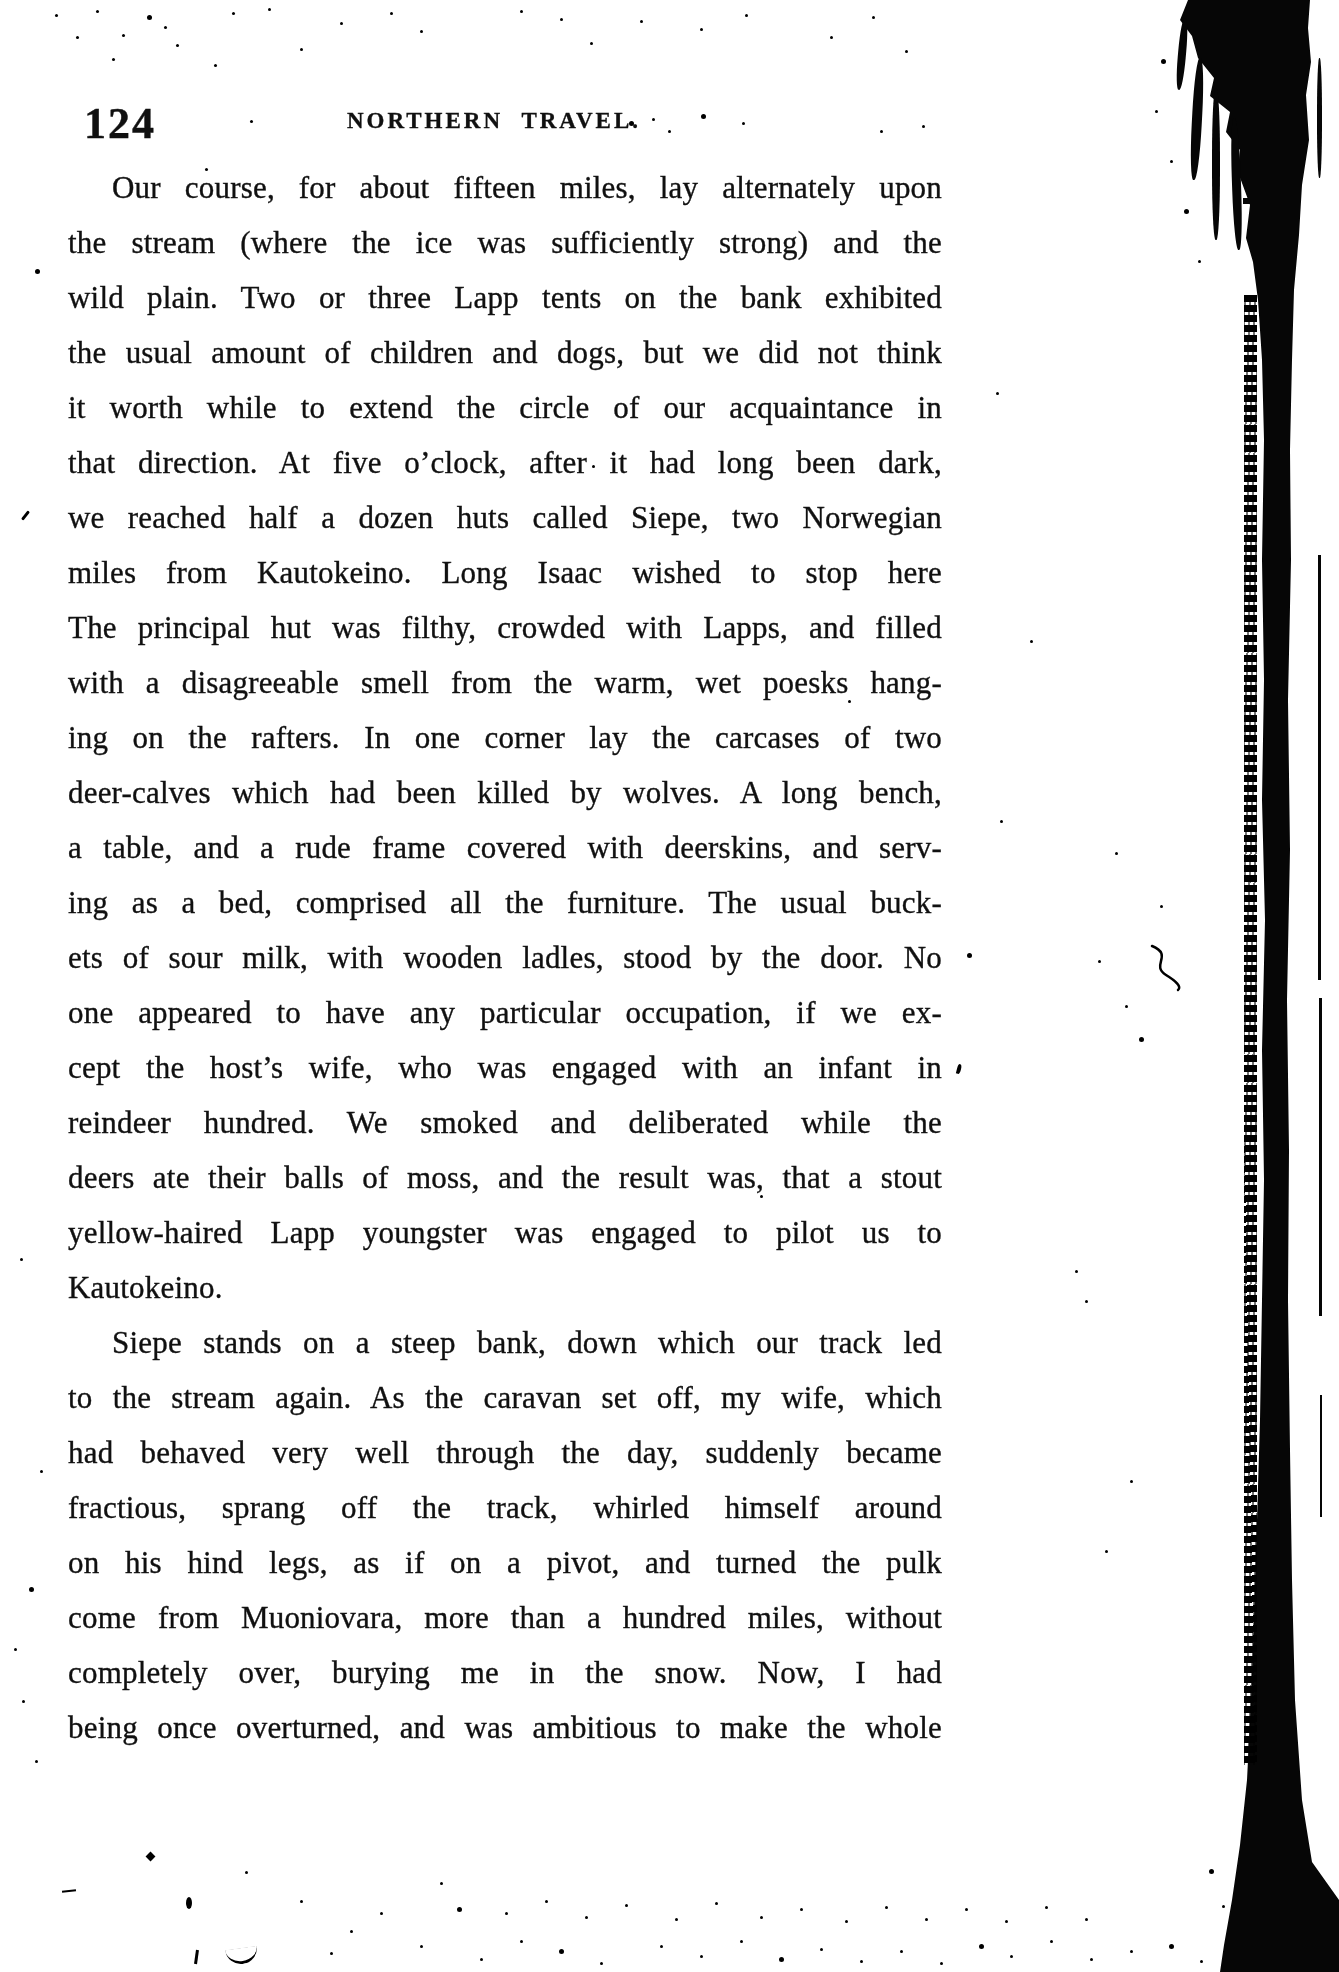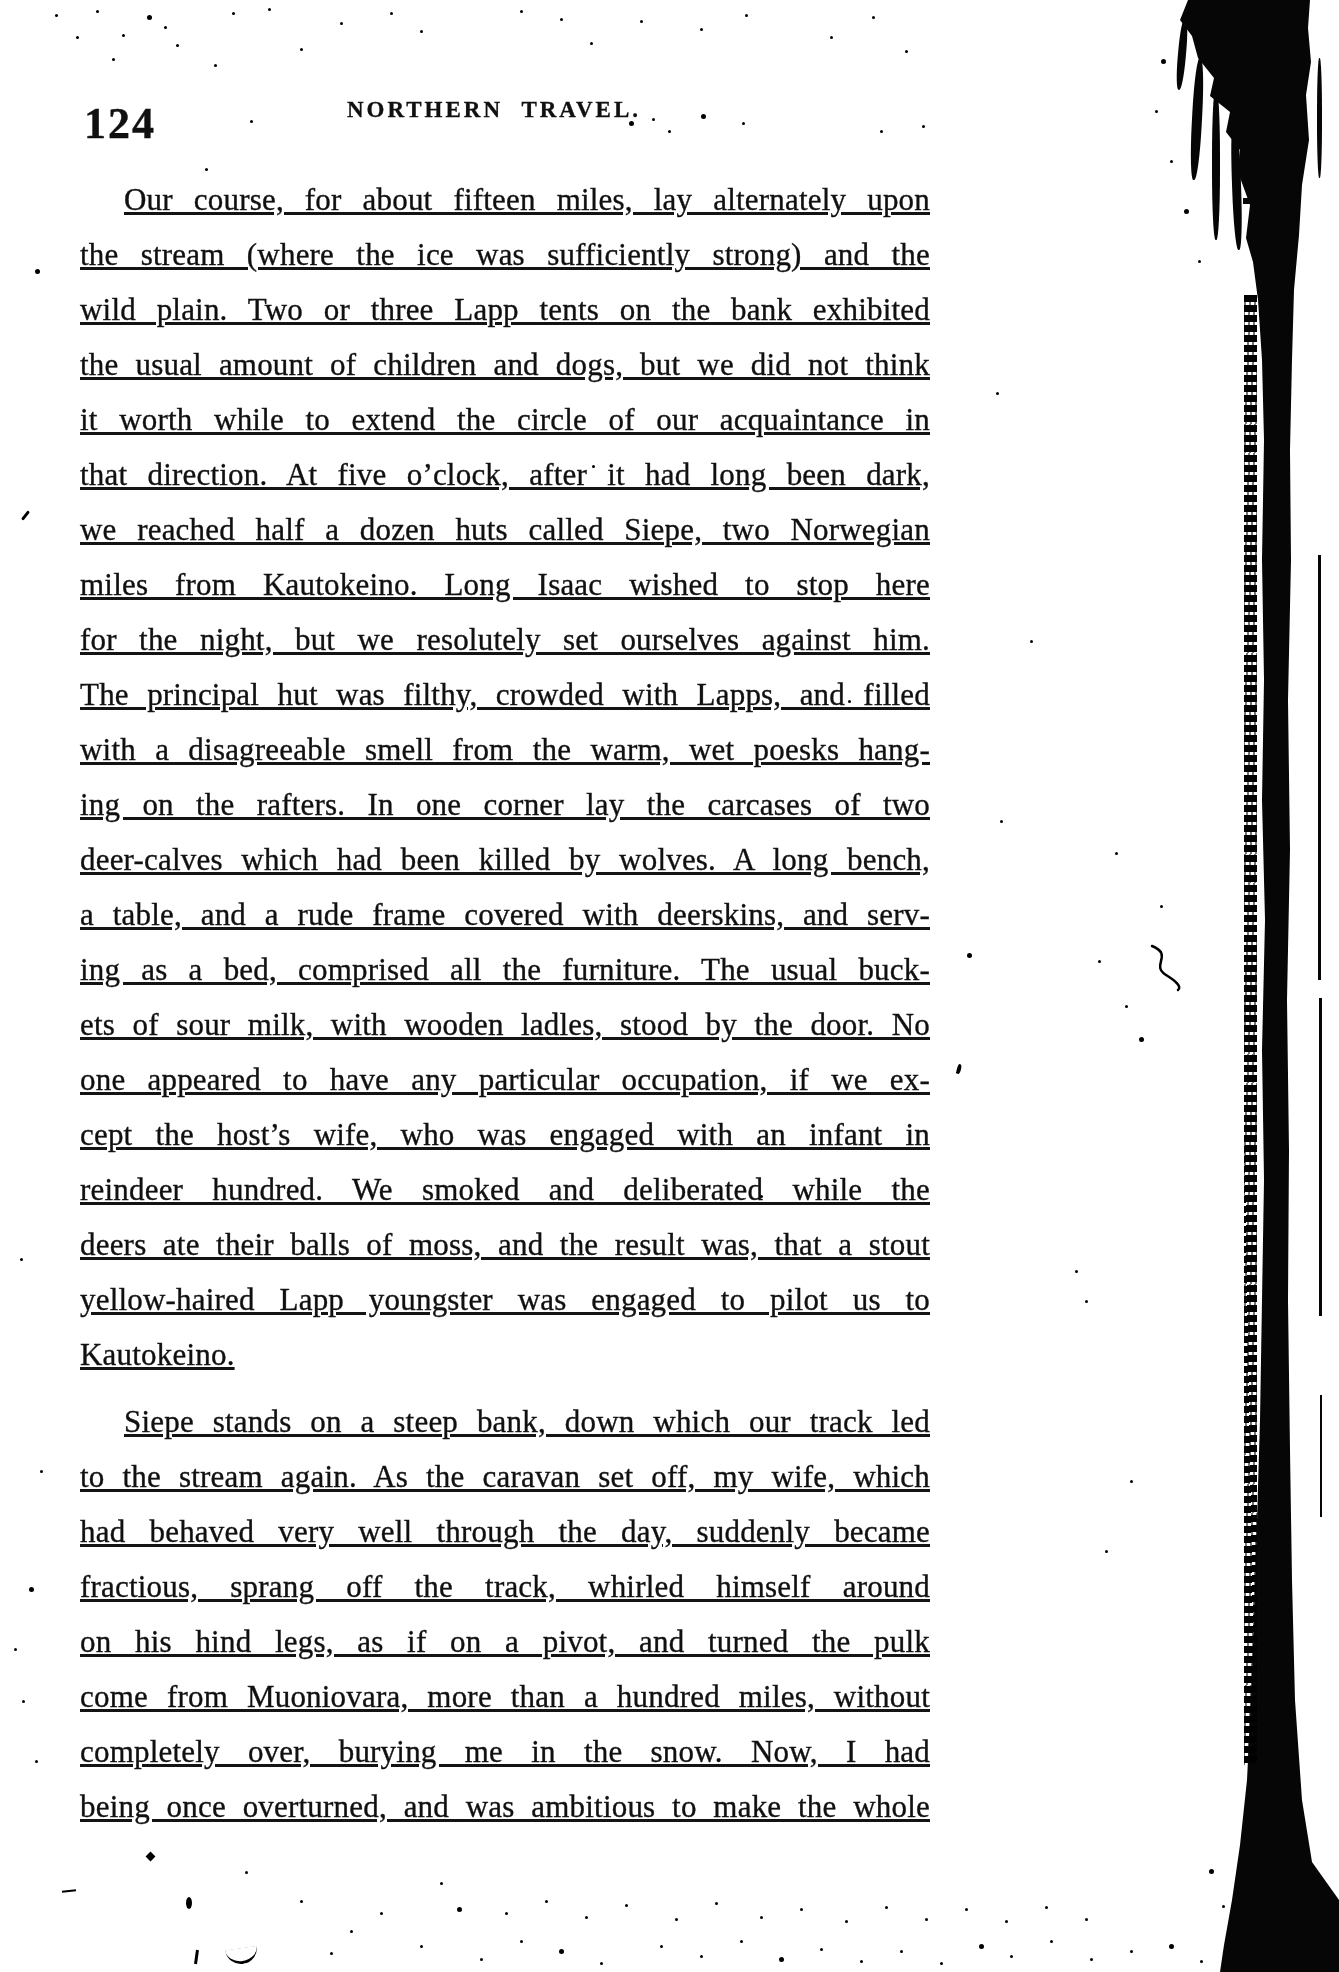--- a/index.html
+++ b/index.html
@@ -13,35 +13,35 @@
     font-family:"Liberation Serif","DejaVu Serif",serif;
     color:#101010;
   }
   
   .page-number{
     position:absolute;left:84px;top:98px;
     font-size:44px;font-weight:bold;letter-spacing:2px;text-align:center;
     -webkit-text-stroke:0.4px #101010;
   }
   .running-header{
-    position:absolute;left:494px;top:97px;
+    position:absolute;left:494px;top:108px;
     transform:translateX(-50%);
     font-size:23px;font-weight:bold;
     letter-spacing:3px;word-spacing:10px;
     white-space:nowrap;
     -webkit-text-stroke:0.3px #101010;
   }
   
   .body-text{
     position:absolute;left:68px;top:160px;width:874px;
     font-size:31px;
     -webkit-text-stroke:0.35px #141414;
     letter-spacing:0.2px;
   }
-  .paragraph{margin:12px;text-decoration:underline;}
+  .paragraph{margin:0;}
   .line{
     height:55px;line-height:55px;
     text-align:justify;text-align-last:justify;
     white-space:nowrap;
   }
   .line.indent{text-indent:44px;}
   .line.last{text-align-last:left;}
   
   .scan-band{
     position:absolute;left:1150px;top:0;width:189px;height:1972px;
@@ -131,21 +131,20 @@
   <div class="body-text" id="bodyText">
       <div class="paragraph">
         <div class="line indent">Our course, for about fifteen miles, lay alternately upon</div>
         <div class="line">the stream (where the ice was sufficiently strong) and the</div>
         <div class="line">wild plain. Two or three Lapp tents on the bank exhibited</div>
         <div class="line">the usual amount of children and dogs, but we did not think</div>
         <div class="line">it worth while to extend the circle of our acquaintance in</div>
         <div class="line">that direction. At five o’clock, after it had long been dark,</div>
         <div class="line">we reached half a dozen huts called Siepe, two Norwegian</div>
         <div class="line">miles from Kautokeino. Long Isaac wished to stop here</div>
-        <div class="line">for the night, but we resolutely set ourselves against him.</div>
         <div class="line">The principal hut was filthy, crowded with Lapps, and filled</div>
         <div class="line">with a disagreeable smell from the warm, wet poesks hang-</div>
         <div class="line">ing on the rafters. In one corner lay the carcases of two</div>
         <div class="line">deer-calves which had been killed by wolves. A long bench,</div>
         <div class="line">a table, and a rude frame covered with deerskins, and serv-</div>
         <div class="line">ing as a bed, comprised all the furniture. The usual buck-</div>
         <div class="line">ets of sour milk, with wooden ladles, stood by the door. No</div>
         <div class="line">one appeared to have any particular occupation, if we ex-</div>
         <div class="line">cept the host’s wife, who was engaged with an infant in</div>
         <div class="line">reindeer hundred. We smoked and deliberated while the</div>

